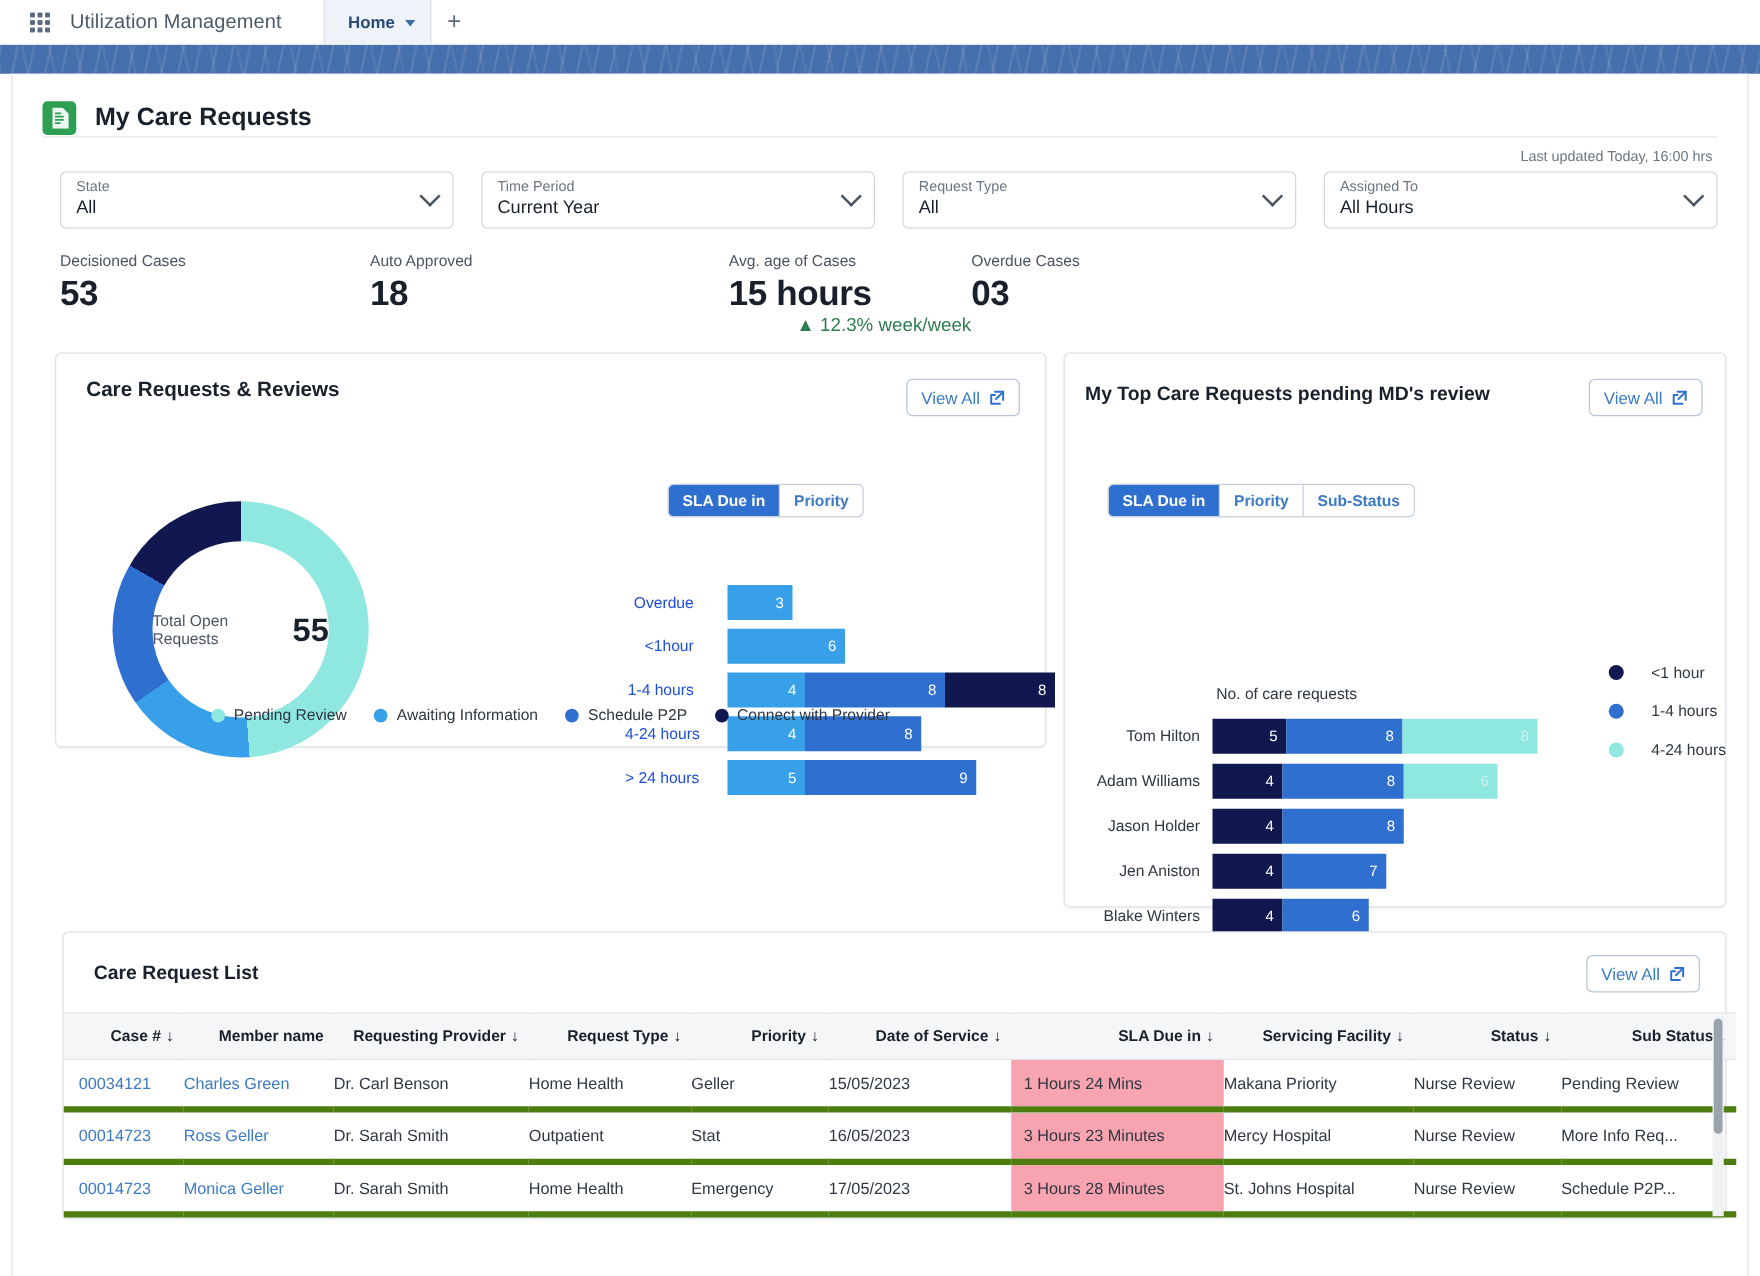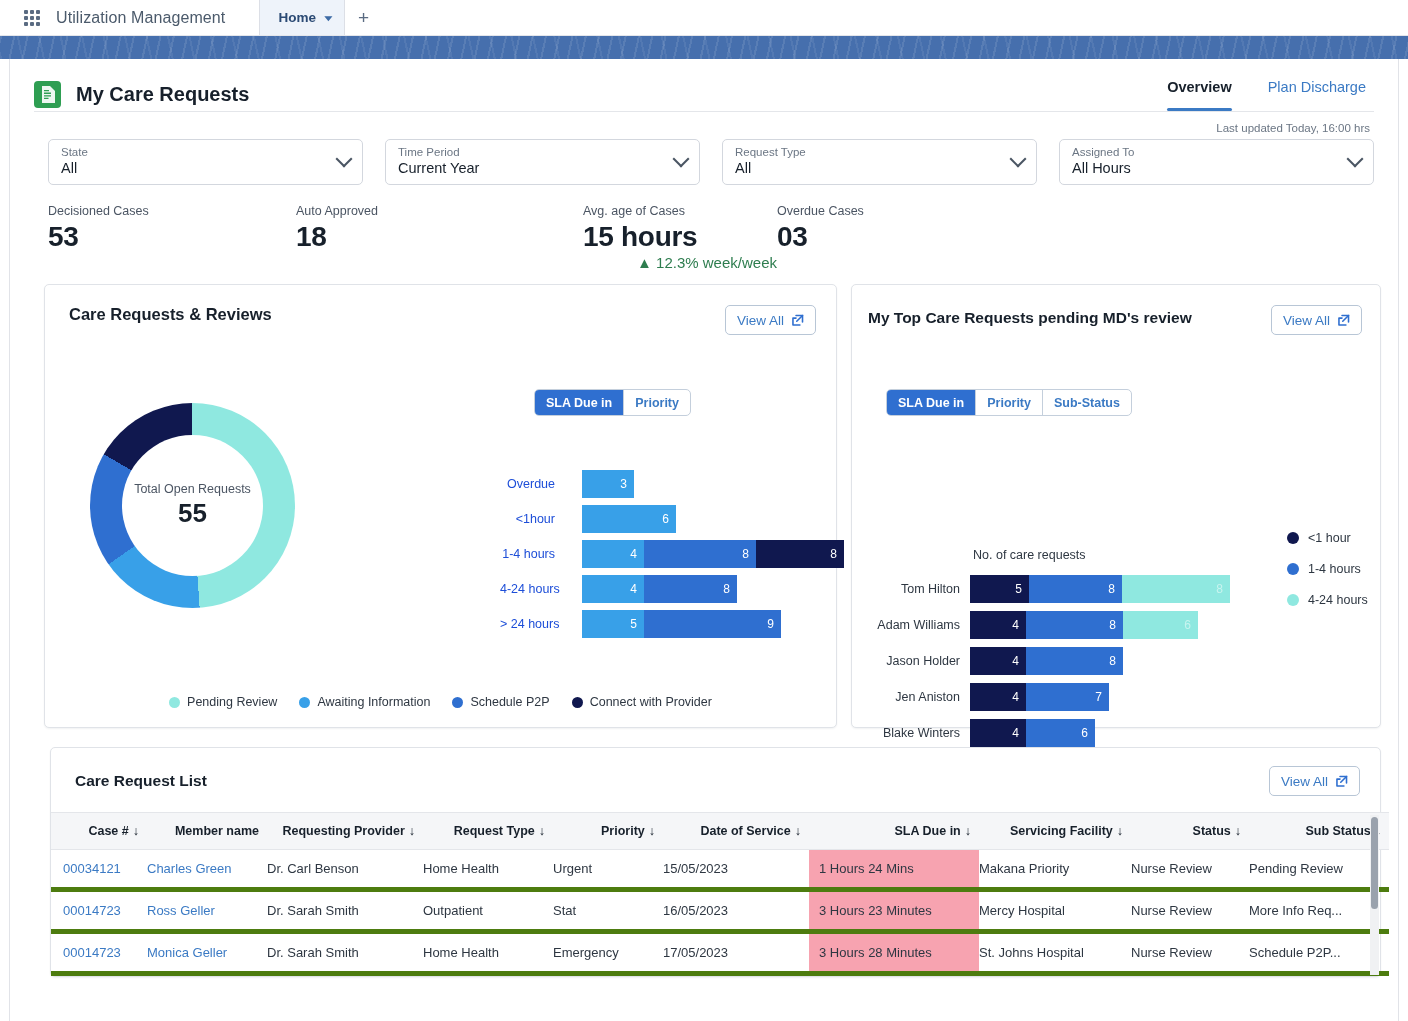--- a/index.html
+++ b/index.html
@@ -138,21 +138,21 @@
   }
   .toggle > div:last-child { border-right: none; }
   .toggle > div.on { background: #2f6fd0; color: #fff; }
 
   
   .donut-wrap { position: absolute; left: 45px; top: 118px; width: 205px; height: 205px; }
   .donut { width: 205px; height: 205px; border-radius: 50%; }
   .donut-hole {
     position: absolute; left: 32px; top: 32px; width: 141px; height: 141px;
     background: #fff; border-radius: 50%;
-    display: flex; flex-direction: column; align-items: center; justify-content: center;
+    display: flex; align-items: center; justify-content: center;
   }
   .donut-hole .dh-lbl { font-size: 12.5px; color: #4b5563; }
   .donut-hole .dh-val { font-size: 26px; font-weight: bold; color: #17202b; margin-top: 2px; }
 
   
   .lbars { position: absolute; left: 455px; top: 182px; }
   .lrow { display: flex; align-items: center; height: 34px; margin-bottom: 1px; }
   .lrow .rlbl {
     width: 82px; text-align: right; padding-right: 27px;
     font-size: 12.5px; color: #1d4ed8; white-space: nowrap;
@@ -171,21 +171,21 @@
 
   
   .axis-label { position: absolute; left: 963px; top: 489px; font-size: 12.5px; color: #2e3742; }
   .rbars { position: absolute; left: 860px; top: 512px; }
   .rrow { display: flex; align-items: center; height: 36px; }
   .rrow .rlbl2 {
     width: 100px; text-align: right; padding-right: 10px;
     font-size: 12.5px; color: #2e3742; white-space: nowrap;
   }
   .rlegend { position: absolute; left: 1277px; top: 472px; }
-  .rlegend .li { display: flex; align-items: center; gap: 9px; font-size: 12.5px; color: #2e3742; margin-bottom: 17px; }
+  .rlegend .li { display: flex; align-items: center; gap: 22px; font-size: 12.5px; color: #2e3742; margin-bottom: 17px; }
   .rlegend .dot { width: 12px; height: 12px; }
   .send-btn {
     position: absolute; left: 1060px; top: 724px;
     border: 1px solid #b8c6d6; border-radius: 5px; background: #fff;
     color: #3b7ac4; font-size: 13.5px; height: 31px; padding: 0 15px;
     display: inline-flex; align-items: center;
   }
 
   
   .table-card {
@@ -250,24 +250,20 @@
 <div class="page">
 
   <div class="page-header">
     <span class="doc-icon">
       <svg width="15" height="17" viewBox="0 0 15 17">
         <path d="M2 0h8l5 5v12H2z" fill="#ffffff" opacity=".92"></path>
         <path d="M4 4h5v1.3H4zM4 6.6h7v1.3H4zM4 9.2h7v1.3H4zM4 11.8h4.5v1.3H4z" fill="#2e9e52"></path>
       </svg>
     </span>
     <div class="page-title">My Care Requests</div>
-    <div class="header-tabs">
-      <div class="htab active">Overview</div>
-      <div class="htab">Plan Discharge</div>
-    </div>
   </div>
   <div class="hr-line"></div>
 
   <div class="updated">Last updated Today, 16:00 hrs</div>
 
   <div class="filters">
     <div class="filter">
       <div class="lbl">State</div>
       <div class="val">All</div>
       <span class="caret"></span>
@@ -304,21 +300,21 @@
       <div class="k-delta">▲ 12.3% week/week</div>
     </div>
     <div class="kpi">
       <div class="k-label">Overdue Cases</div>
       <div class="k-value">03</div>
     </div>
   </div>
 
   <div class="cards">
 
-    <div class="card" style="width:805px;height:444px">
+    <div class="card" style="width:805px;height:316px">
       <div class="card-head">
         <div class="card-title">Care Requests &amp; Reviews</div>
         <button class="viewall">
           <span>View All</span>
           <svg width="13" height="13" viewBox="0 0 14 14">
             <path d="M5.4 1.6h7v7" fill="none" stroke="#2f6fd0" stroke-width="1.7" stroke-linecap="round"></path>
             <path d="M12.4 1.6 6.2 7.8" fill="none" stroke="#2f6fd0" stroke-width="1.7" stroke-linecap="round"></path>
             <path d="M9.6 11.9H2.1V4.4h3.3" fill="none" stroke="#2f6fd0" stroke-width="1.7" stroke-linecap="round" stroke-linejoin="round"></path>
           </svg>
         </button>
@@ -493,21 +489,21 @@
           <th><span>Status</span><span class="sortarrow">↓</span></th>
           <th><span>Sub Status</span><span class="sortarrow">↓</span></th>
         </tr>
       </thead>
       <tbody>
         <tr>
           <td class="link">00034121</td>
           <td class="link">Charles Green</td>
           <td>Dr. Carl Benson</td>
           <td>Home Health</td>
-          <td>Urgent</td>
+          <td>Geller</td>
           <td>15/05/2023</td>
           <td class="sla">1 Hours 24 Mins</td>
           <td>Makana Priority</td>
           <td>Nurse Review</td>
           <td>Pending Review</td>
         </tr>
         <tr>
           <td class="link">00014723</td>
           <td class="link">Ross Geller</td>
           <td>Dr. Sarah Smith</td>

